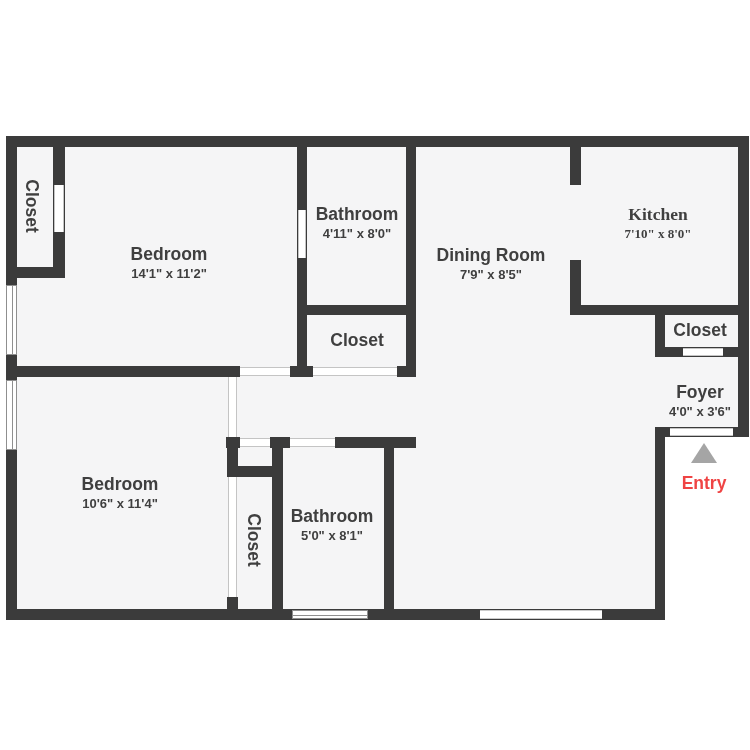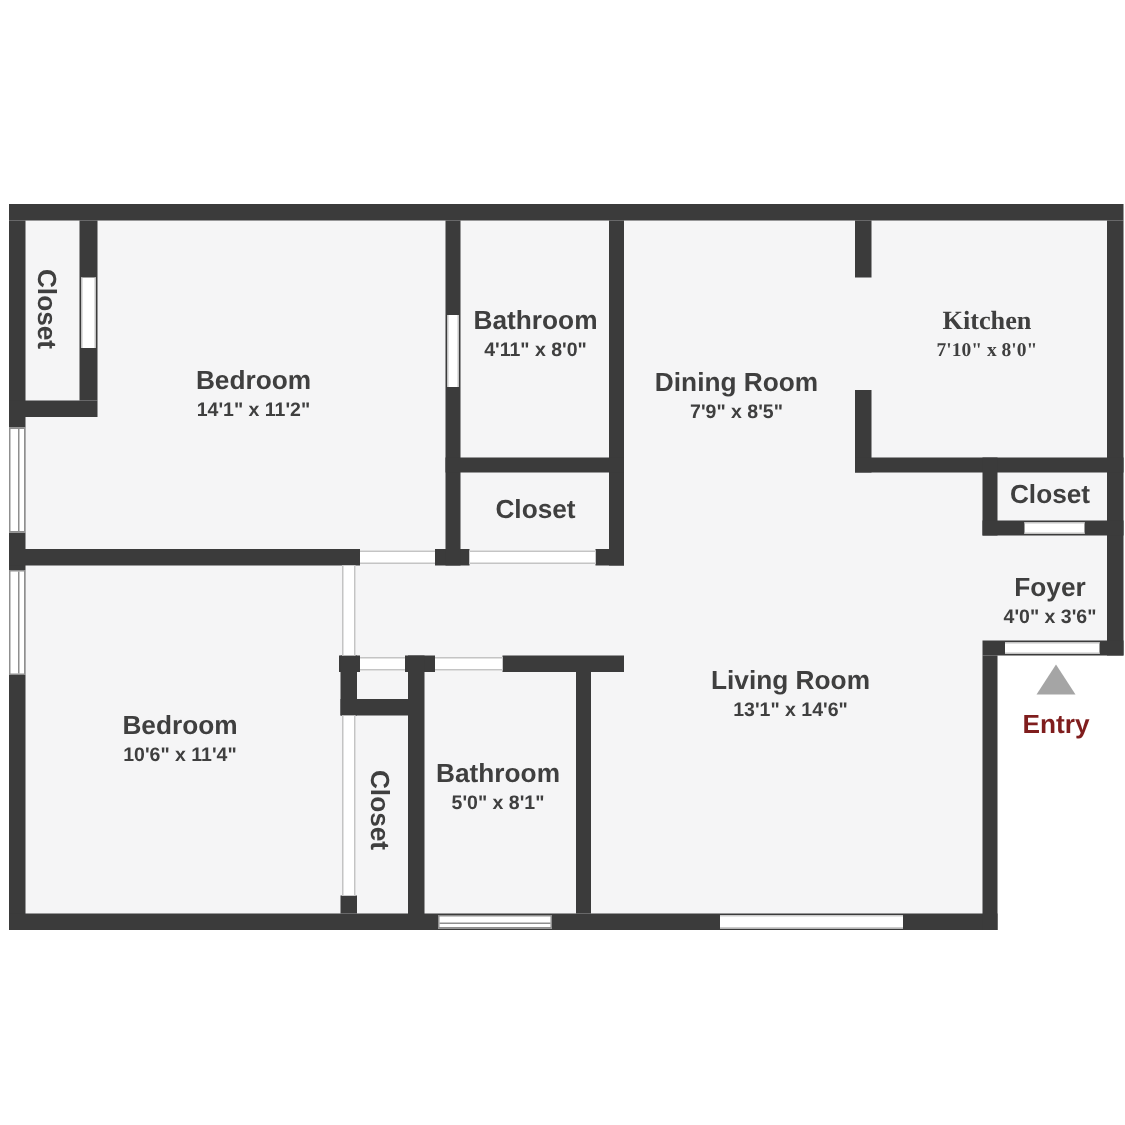--- a/index.html
+++ b/index.html
@@ -21,21 +21,21 @@
   .slider-h{position:absolute;background:#ffffff;border-top:1px solid #cccccc;border-bottom:1px solid #cccccc;box-sizing:border-box;}
   
   .room-label{
     position:absolute;transform:translate(-50%,-50%);text-align:center;color:#3f3f3f;
     white-space:nowrap;
     text-shadow:0 0 3px #f5f5f6,0 0 3px #f5f5f6,0 1px 2px #f5f5f6;
   }
   .room-label.vert{transform:translate(-50%,-50%) rotate(90deg);}
   .room-name{font-size:17.5px;font-weight:700;line-height:19px;}
   .room-dims{font-size:13px;font-weight:700;line-height:17px;margin-top:1px;}
-  .entry-label{position:absolute;transform:translate(-50%,-50%);color:#7f1d1d;font-size:17.5px;font-weight:700;white-space:nowrap;}
+  .entry-label{position:absolute;transform:translate(-50%,-50%);color:#ef4444;font-size:17.5px;font-weight:700;white-space:nowrap;}
   .entry-arrow{
     position:absolute;width:0;height:0;
     border-left:13px solid transparent;border-right:13px solid transparent;
     border-bottom:20px solid #a5a5a5;
   }
 </style>
 </head>
 <body>
 
 <div class="canvas">
@@ -118,24 +118,20 @@
 
   <div class="room-label" style="left:700px;top:330px;">
     <div class="room-name">Closet</div>
   </div>
 
   <div class="room-label" style="left:700px;top:391px;margin-top:10px;">
     <div class="room-name">Foyer</div>
     <div class="room-dims">4'0" x 3'6"</div>
   </div>
 
-  <div class="room-label" style="left:527px;top:463px;">
-    <div class="room-name">Living Room</div>
-    <div class="room-dims">13'1" x 14'6"</div>
-  </div>
 
   <div class="room-label" style="left:120px;top:493px;">
     <div class="room-name">Bedroom</div>
     <div class="room-dims">10'6" x 11'4"</div>
   </div>
 
   <div class="room-label" style="left:332px;top:525px;">
     <div class="room-name">Bathroom</div>
     <div class="room-dims">5'0" x 8'1"</div>
   </div>

